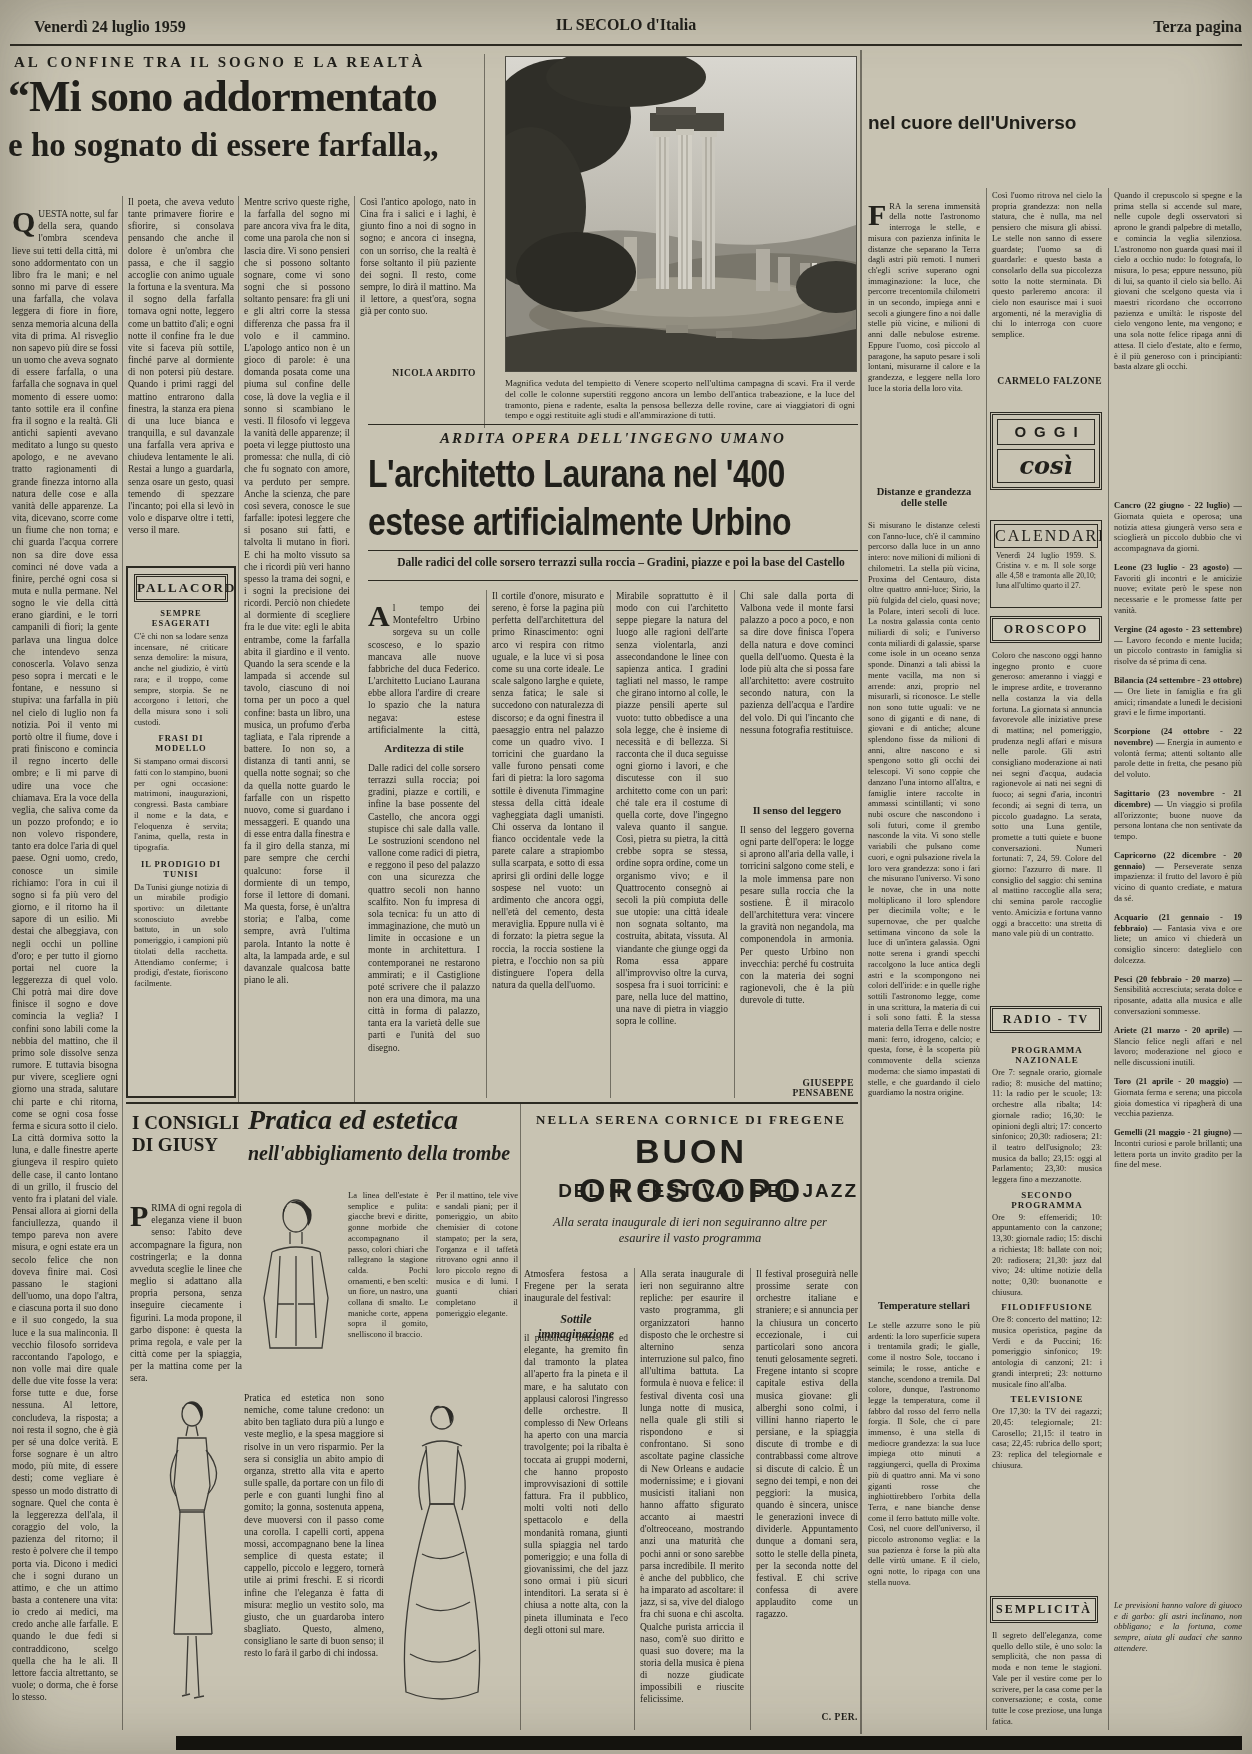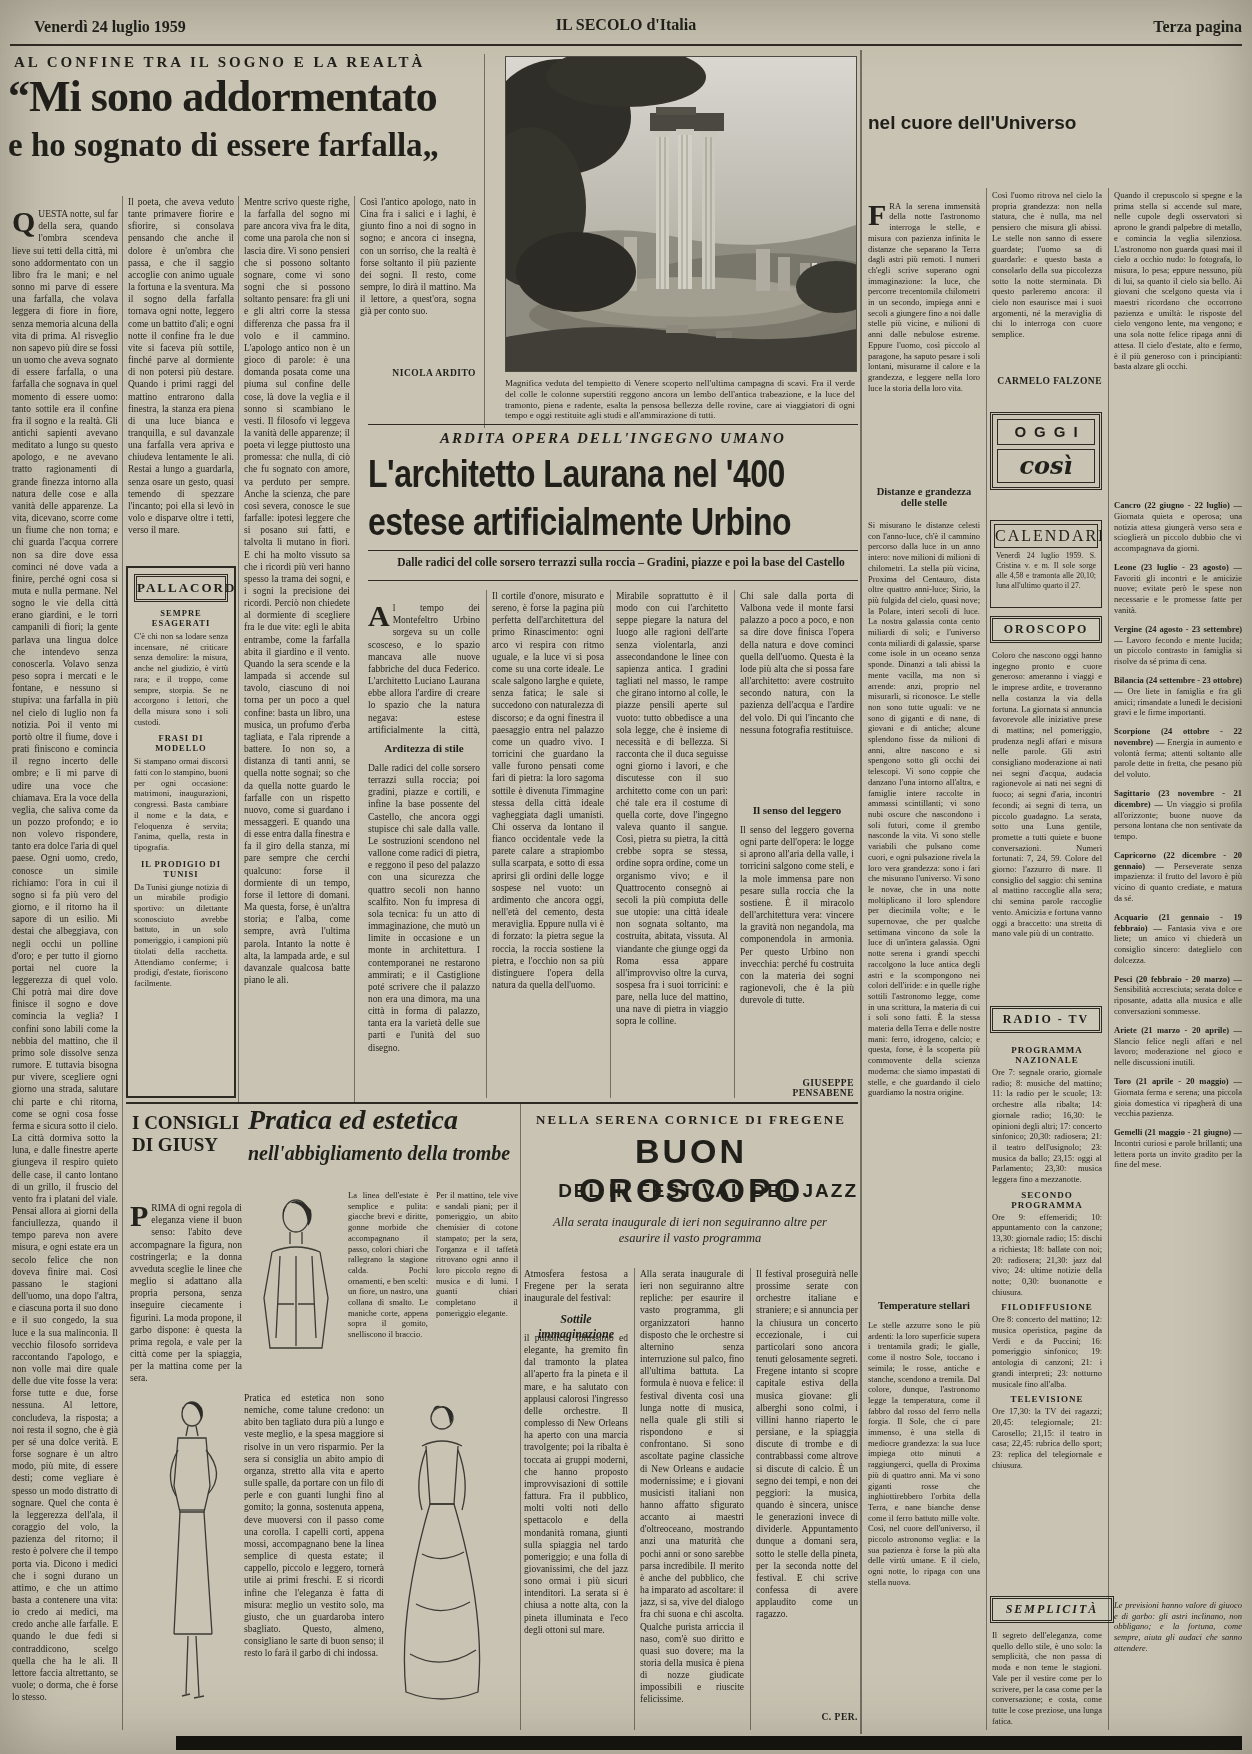--- a/index.html
+++ b/index.html
@@ -281,21 +281,21 @@
     <div class="rh">PROGRAMMA NAZIONALE</div>
     <div class="coltext small">Ore 7: segnale orario, giornale radio; 8: musiche del mattino; 11: la radio per le scuole; 13: orchestre alla ribalta; 14: giornale radio; 16,30: le opinioni degli altri; 17: concerto sinfonico; 20,30: radiosera; 21: il teatro dell'usignolo; 23: musica da ballo; 23,15: oggi al Parlamento; 23,30: musica leggera fino a mezzanotte.</div>
     <div class="rh">SECONDO PROGRAMMA</div>
     <div class="coltext small">Ore 9: effemeridi; 10: appuntamento con la canzone; 13,30: giornale radio; 15: dischi a richiesta; 18: ballate con noi; 20: radiosera; 21,30: jazz dal vivo; 24: ultime notizie della notte; 0,30: buonanotte e chiusura.</div>
     <div class="rh">FILODIFFUSIONE</div>
     <div class="coltext small">Ore 8: concerto del mattino; 12: musica operistica, pagine da Verdi e da Puccini; 16: pomeriggio sinfonico; 19: antologia di canzoni; 21: i grandi interpreti; 23: notturno musicale fino all'alba.</div>
     <div class="rh">TELEVISIONE</div>
     <div class="coltext small">Ore 17,30: la TV dei ragazzi; 20,45: telegiornale; 21: Carosello; 21,15: il teatro in casa; 22,45: rubrica dello sport; 23: replica del telegiornale e chiusura.</div>
   </div>
 
-  <div class="abs strip-title" style="left:990px;top:1596px;width:124px;box-sizing:border-box;font-style:italic;">SEMPLICITÀ</div>
+  <div class="abs strip-title" style="left:990px;top:1596px;width:108px;box-sizing:border-box;">SEMPLICITÀ</div>
   <div class="abs coltext small" style="left:992px;top:1630px;width:110px;height:100px;">Il segreto dell'eleganza, come quello dello stile, è uno solo: la semplicità, che non passa di moda e non teme le stagioni. Vale per il vestire come per lo scrivere, per la casa come per la conversazione; e costa, come tutte le cose preziose, una lunga fatica.</div>
 
   <div class="vr" style="left:1108px;top:188px;height:1542px;"></div>
 
   <div class="abs coltext small" style="left:1114px;top:190px;width:128px;height:300px;">Quando il crepuscolo si spegne e la prima stella si accende sul mare, nelle cupole degli osservatori si aprono le grandi palpebre di metallo, e comincia la veglia silenziosa. L'astronomo non guarda quasi mai il cielo a occhio nudo: lo fotografa, lo misura, lo pesa; eppure nessuno, più di lui, sa quanto il cielo sia bello. Ai giovani che scelgono questa via i maestri ricordano che occorrono pazienza e umiltà: le risposte del cielo vengono lente, ma vengono; e una sola notte felice ripaga anni di attesa. Il cielo d'estate, alto e fermo, è il più generoso con i principianti: basta alzare gli occhi.</div>
 
   <div class="abs" style="left:1114px;top:500px;width:128px;height:1094px;overflow:hidden;">
     <div class="zentry"><span class="zsign">Cancro (22 giugno - 22 luglio)</span><span>Giornata quieta e operosa; una notizia attesa giungerà verso sera e scioglierà un piccolo dubbio che vi accompagnava da giorni.</span></div>
     <div class="zentry"><span class="zsign">Leone (23 luglio - 23 agosto)</span><span>Favoriti gli incontri e le amicizie nuove; evitate però le spese non necessarie e le promesse fatte per vanità.</span></div>
     <div class="zentry"><span class="zsign">Vergine (24 agosto - 23 settembre)</span><span>Lavoro fecondo e mente lucida; un piccolo contrasto in famiglia si risolve da sé prima di cena.</span></div>

